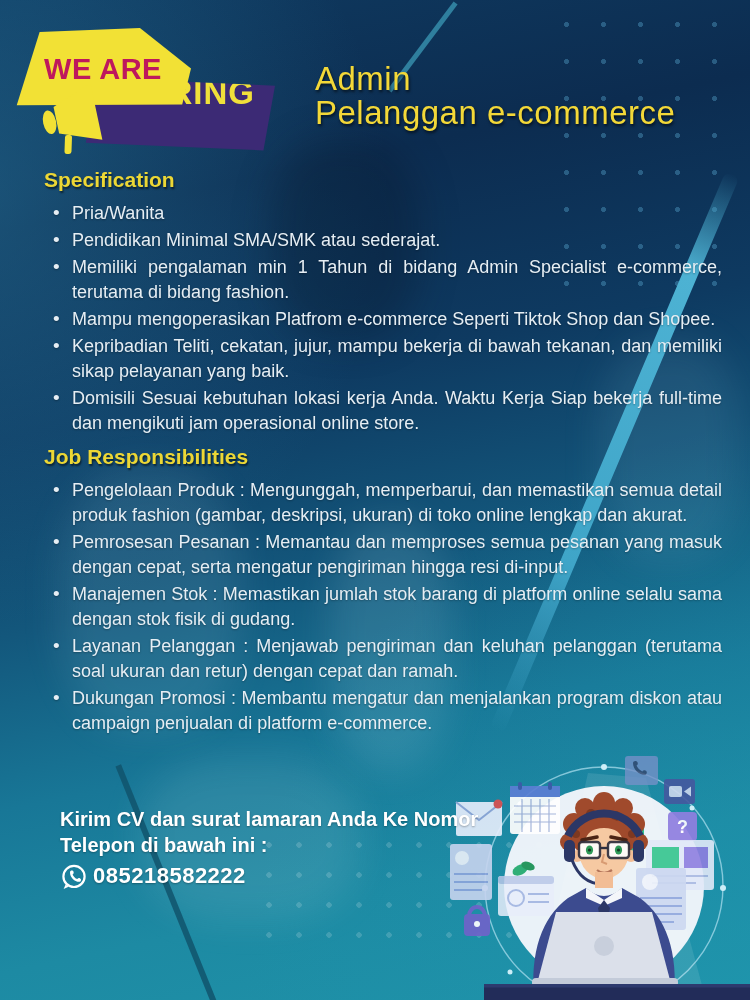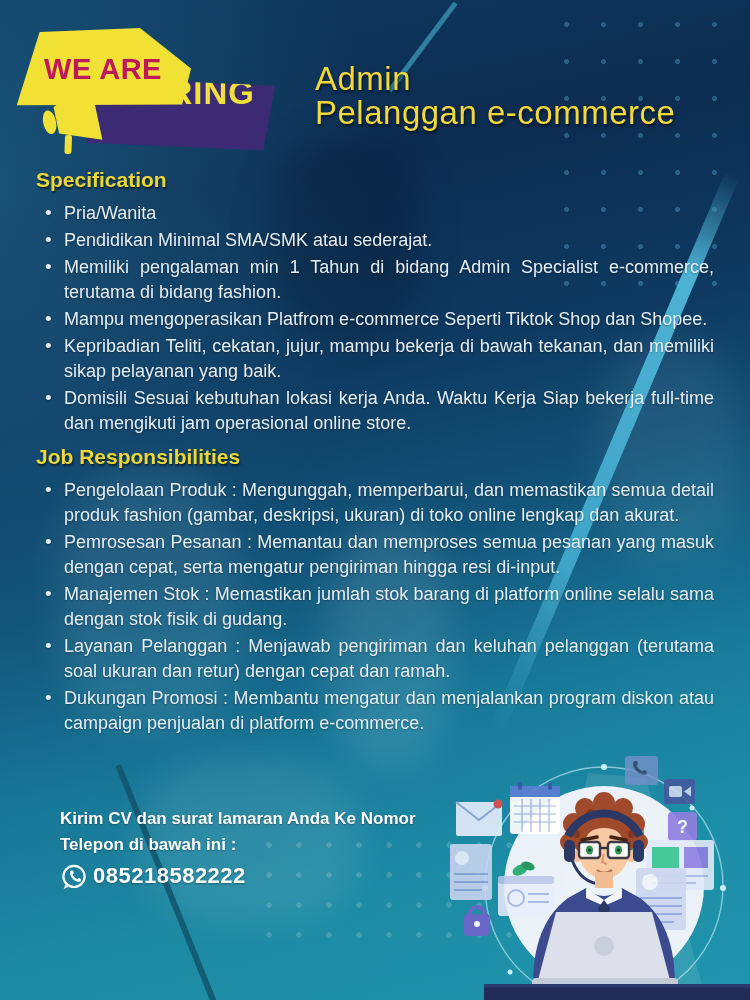--- a/index.html
+++ b/index.html
@@ -48,32 +48,32 @@
     filter:drop-shadow(2px 4px 4px rgba(0,0,0,.4)); z-index:3; }
   .ribbon-purple span { font-size:33px; font-weight:800; color:#f0e03a; letter-spacing:1px; padding-right:20px; }
   .megaphone { position:absolute; left:40px; top:84px; z-index:5; }
 
   
   .title { position:absolute; left:315px; top:62px; color:#f3d838; font-weight:normal;
     font-size:33px; line-height:34px; letter-spacing:.5px;
     text-shadow:1px 2px 3px rgba(0,0,0,.65); z-index:2; }
 
   
-  .content { position:absolute; left:36px; top:168px; width:678px; z-index:2; }
+  .content { position:absolute; left:44px; top:168px; width:678px; z-index:2; }
   .section-heading { font-size:21px; font-weight:bold; color:#ecd735; margin:0 0 9px 0;
     text-shadow:1px 2px 2px rgba(0,0,0,.55); }
   .bullets { list-style:none; margin:0 0 9px 0; padding:0; }
   .bullets li { position:relative; padding-left:28px; margin-bottom:2px; font-size:18px;
     line-height:25px; color:#e6eef4; text-align:justify; text-shadow:0 1px 2px rgba(0,0,0,.3); }
   .bullets li::before { content:"\2022"; position:absolute; left:9px; top:-1px; font-size:19px; }
 
   
   .footer { position:absolute; left:60px; top:806px; z-index:2; color:#ffffff;
     text-shadow:0 1px 2px rgba(0,0,0,.3); }
-  .footer-line { font-size:17px; font-weight:bold; line-height:26px; }
+  .footer-line { font-size:20px; font-weight:bold; line-height:26px; }
   .phone-row { display:flex; align-items:flex-start; gap:5px; margin-top:5px; }
   .phone-number { font-size:22px; font-weight:bold; letter-spacing:.5px; }
 
   .illustration { position:absolute; right:0; bottom:0; width:302px; height:252px; z-index:1; }
 </style>
 </head>
 <body>
 
 <div class="poster">
 

